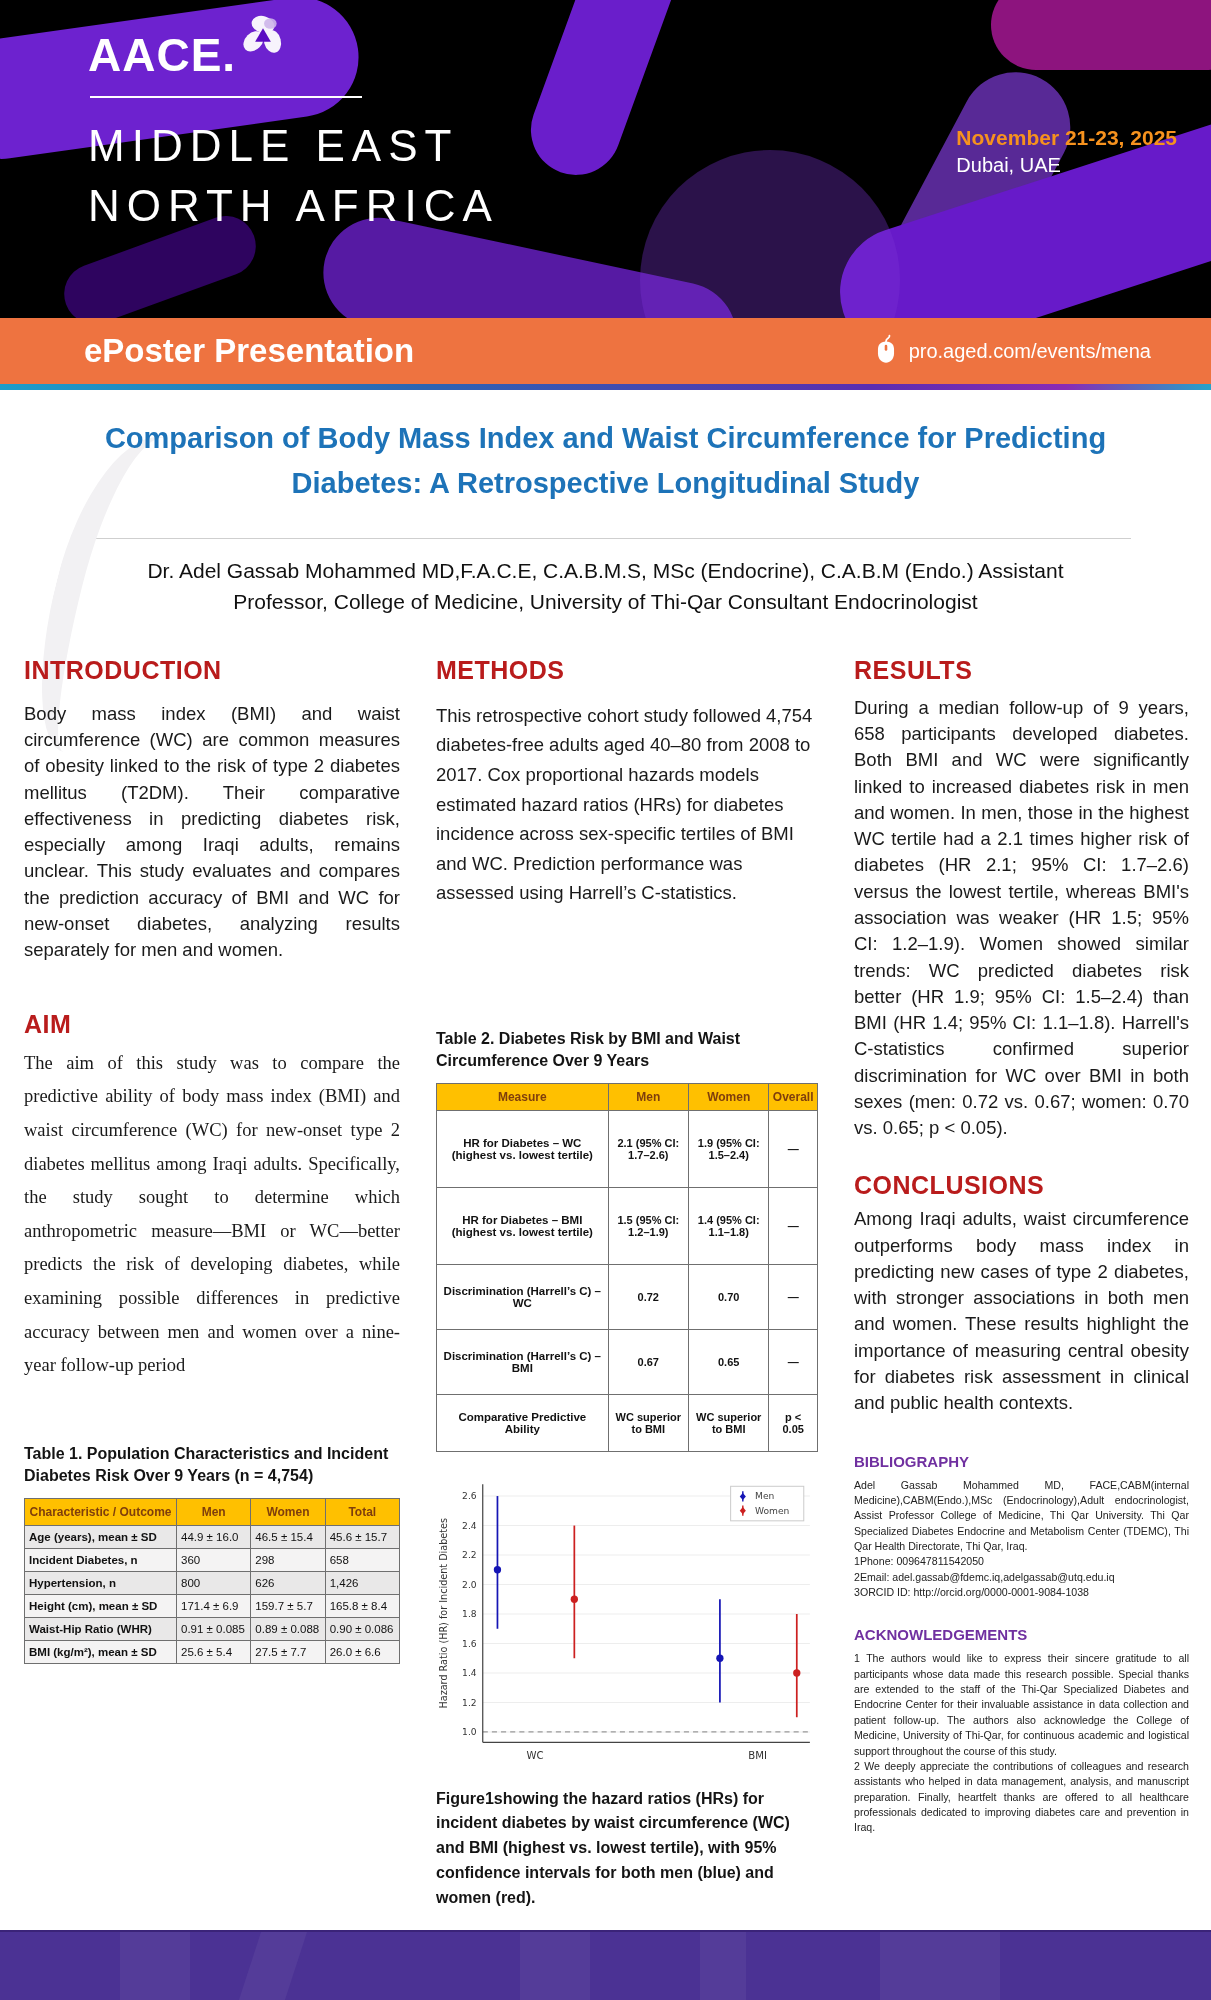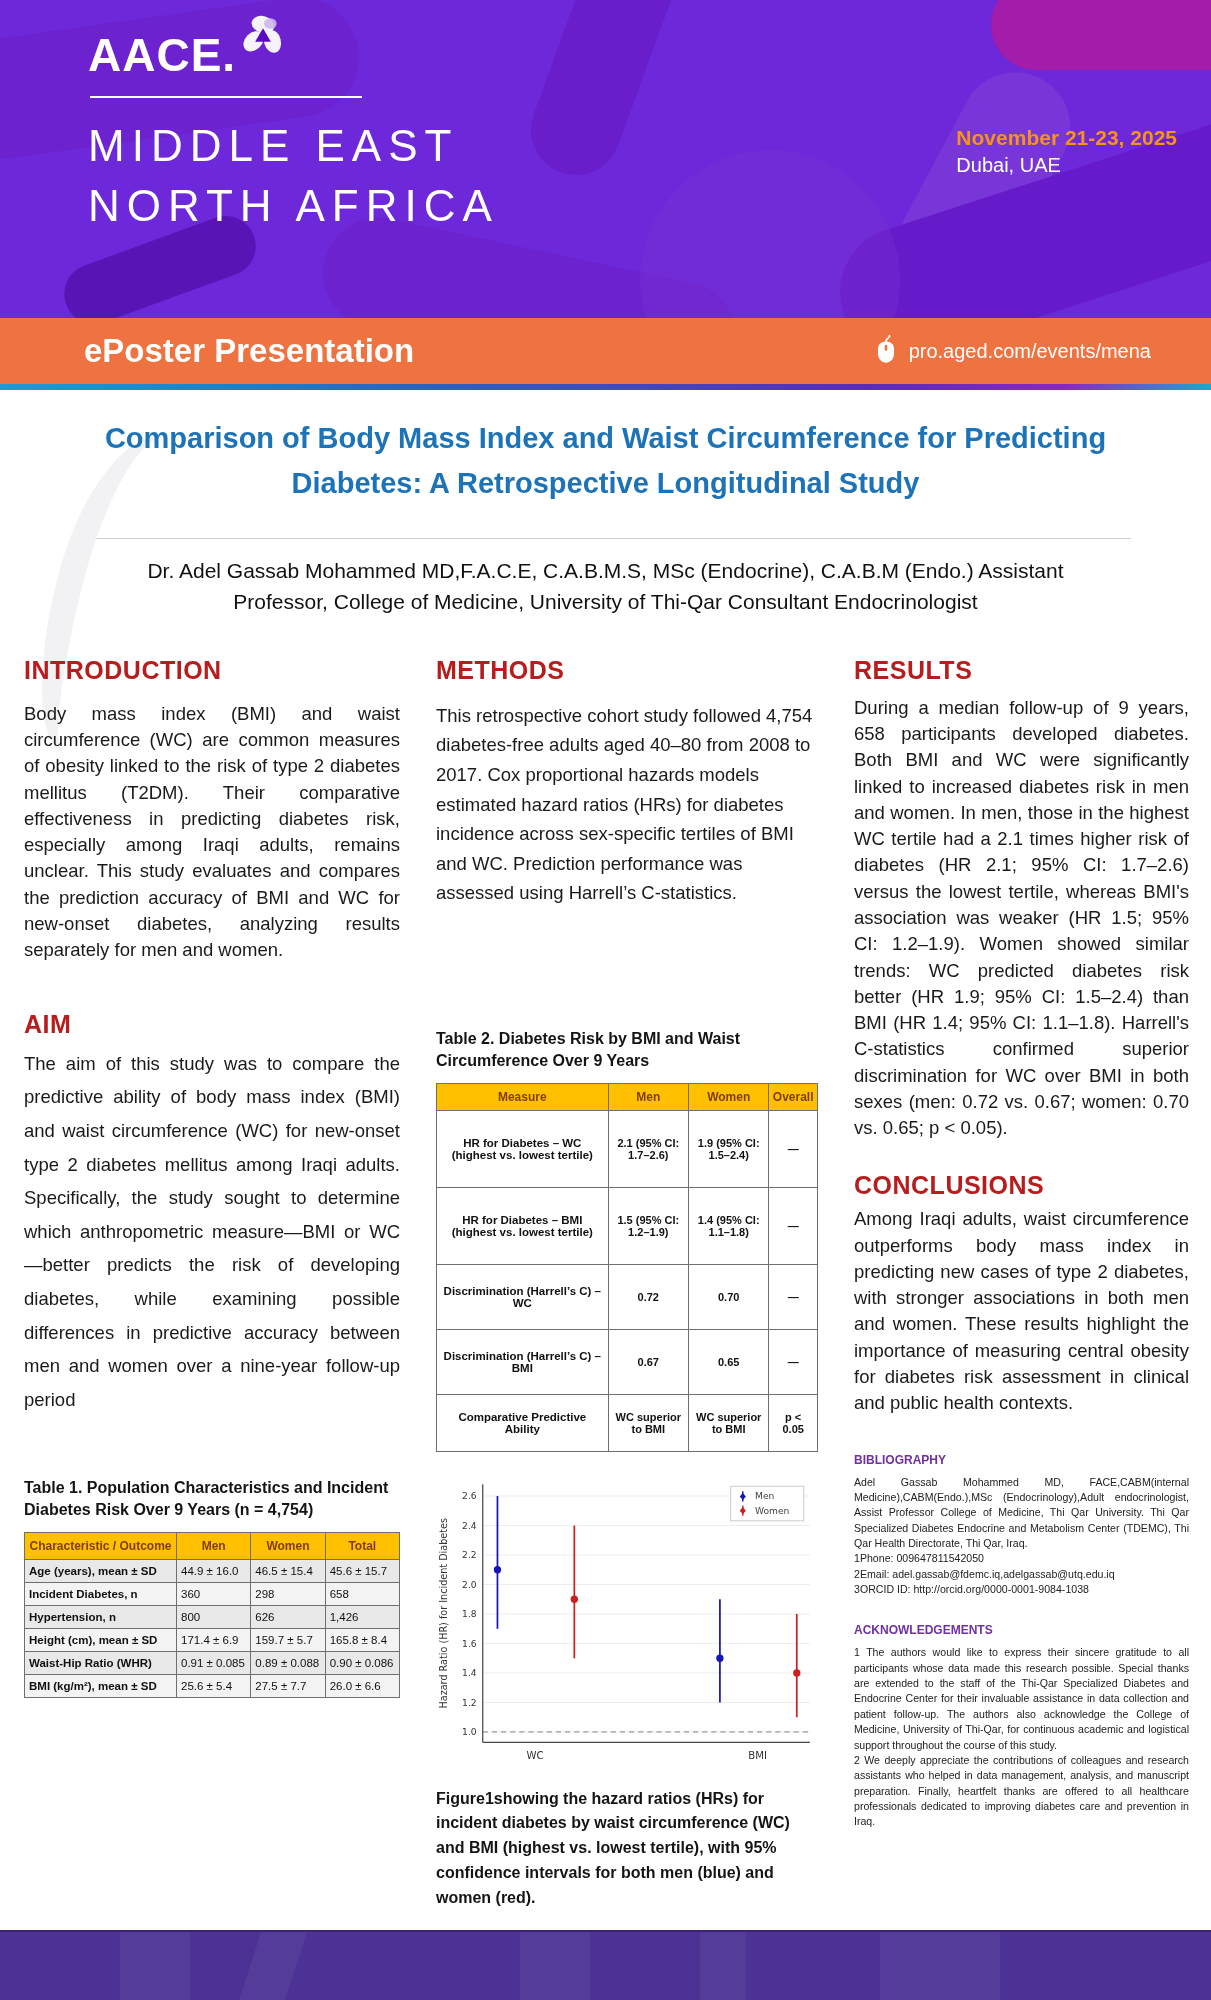--- a/index.html
+++ b/index.html
@@ -1,21 +1,21 @@
 <!DOCTYPE html>
 <html><head>
 <meta charset="utf-8">
 <style>
   * { margin:0; padding:0; box-sizing:border-box; }
   html,body { background:#888; }
   body { font-family:"Liberation Sans", sans-serif; }
   .poster { position:relative; width:1211px; height:2000px; margin:0 auto; background:#fff; overflow:hidden; }
 
   
-  .banner { position:relative; height:318px; background:#6d28d9; overflow:hidden; }
+  .banner { position:relative; height:318px; background:#000000; overflow:hidden; }
   .blob { position:absolute; border-radius:999px; }
   .b1 { width:420px; height:120px; left:-60px; top:18px; background:#6d22cf; transform:rotate(-8deg); }
   .b2 { width:90px; height:260px; left:560px; top:-80px; background:#6a1ecb; transform:rotate(20deg); border-radius:60px; }
   .b3 { width:500px; height:130px; right:-120px; top:170px; background:#671ac9; transform:rotate(-18deg); }
   .b4 { width:260px; height:90px; right:-40px; top:-20px; background:#b0199e; opacity:.8; }
   .b5 { width:110px; height:320px; right:190px; top:60px; background:#7e3bd6; transform:rotate(28deg); border-radius:70px; opacity:.7; }
   .b6 { width:420px; height:110px; left:320px; top:250px; background:#6b20cc; transform:rotate(12deg); opacity:.8; }
   .b7 { width:260px; height:260px; left:640px; top:150px; background:#7a35d4; border-radius:50%; opacity:.35; }
   .b8 { width:200px; height:60px; left:60px; top:240px; background:#4c079f; transform:rotate(-20deg); opacity:.6; }
   .logo-block { position:absolute; left:88px; top:28px; color:#fff; z-index:3; }
@@ -39,21 +39,21 @@
   .swoosh { position:absolute; left:55px; top:40px; width:120px; height:330px; border-left:26px solid #f2f1f3; border-radius:60% 0 0 40%/50% 0 0 50%; transform:rotate(14deg); z-index:0; }
   .page-title { position:relative; color:#1d73b8; font-size:29px; font-weight:700; text-align:center; line-height:1.55; z-index:1; }
   .title-sep { border:none; border-top:1px solid #cfcfcf; margin:32px 10px 16px 10px; }
   .authors { font-size:21px; color:#111; text-align:center; line-height:1.5; padding:0 28px; position:relative; z-index:1; }
 
   
   .columns { display:grid; grid-template-columns:376px 382px 1fr; gap:0 36px; padding:38px 22px 0 24px; position:relative; }
   h2.sec { color:#b91c1c; font-size:25px; font-weight:700; margin:0 0 16px 0; letter-spacing:.5px; }
   .body-text { font-size:18.5px; color:#1a1a1a; line-height:1.42; }
   .just { text-align:justify; }
-  .aim-text { line-height:1.82; }
+  .aim-text { line-height:1.82;font-family:Liberation Serif, serif; }
   .mb-lg { margin-bottom:34px; }
   .preline { white-space:pre-line; }
 
   .tbl-caption { font-size:16px; font-weight:700; color:#141414; line-height:1.4; margin-bottom:10px; }
   table.data { width:100%; border-collapse:collapse; }
   table.data th { background:#ffc000; color:#7f3e0c; font-weight:700; border:1px solid #6f6f6f; padding:6px 3px; font-size:12px; text-align:center; }
   table.data td { border:1px solid #6f6f6f; padding:5px 4px; font-size:11.5px; color:#111; }
   table.t1 td:first-child { font-weight:700; }
   table.t1 tbody tr:nth-child(odd) td { background:#e9e8e8; }
   table.t1 tbody tr:nth-child(even) td { background:#f4f3f3; }
@@ -61,21 +61,21 @@
   table.t2 td:first-child { font-size:11.5px; }
   table.t2 tbody tr:nth-child(1) td, table.t2 tbody tr:nth-child(2) td { padding:26px 4px; }
   table.t2 tbody tr:nth-child(3) td, table.t2 tbody tr:nth-child(4) td { padding:20px 4px; }
   table.t2 tbody tr:nth-child(5) td { padding:16px 4px; }
 
   .figure-box { margin:16px 0 8px 0; }
   .figure-box svg { width:100%; height:auto; display:block; }
   svg text { font-family:"DejaVu Sans", sans-serif; }
   .fig-caption { font-size:16px; font-weight:700; color:#141414; line-height:1.55; margin-top:14px; }
 
-  .small-sec h3 { color:#7030a0; font-size:12px; font-weight:700; margin:0 0 8px 0; }
+  .small-sec h3 { color:#7030a0; font-size:15px; font-weight:700; margin:0 0 8px 0; }
   .small-text { font-size:10.6px; color:#222; line-height:1.45; text-align:justify; }
 
   
   .footer { position:absolute; left:0; bottom:0; width:100%; height:70px; background:#4b3294; border-top:2px solid #3a2378; overflow:hidden; }
   .wm { position:absolute; top:0; height:100%; background:rgba(255,255,255,0.05); }
   .wm1 { left:120px; width:70px; } .wm2 { left:250px; width:46px; transform:skewX(-18deg); }
   .wm3 { left:520px; width:70px; } .wm4 { left:700px; width:46px; } .wm5 { left:880px; width:120px; }
 </style>
 </head>
 <body>

